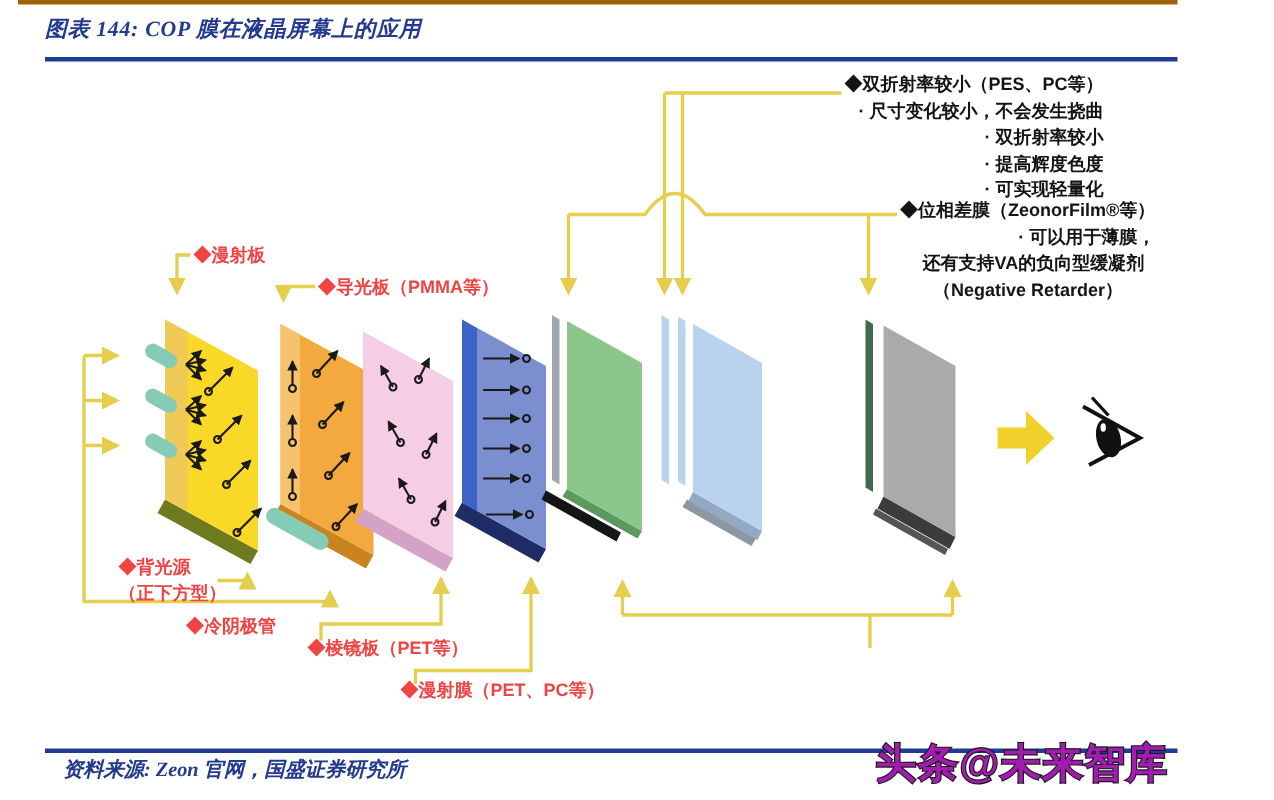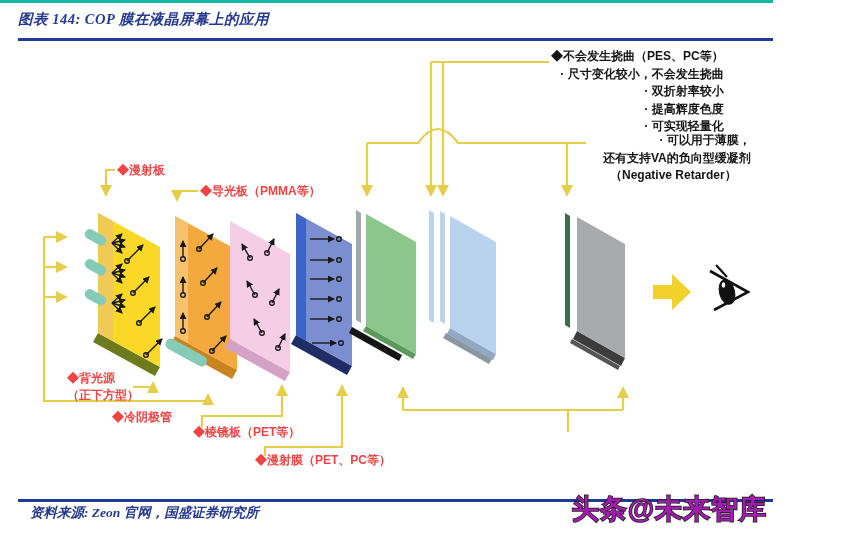--- a/index.html
+++ b/index.html
@@ -1,19 +1,19 @@
 <!DOCTYPE html>
 <html><head>
 <meta charset="utf-8">
 <style>
   html,body{margin:0;padding:0;background:#ffffff;}
   .canvas{
     position:relative;width:773px;height:533px;background:#ffffff;
     font-family:"Liberation Sans",sans-serif;overflow:hidden;
-    border-top:3px solid #14b8a6;box-sizing:border-box;
+    border-top:3px solid #a16207;box-sizing:border-box;margin-left:12px;
   }
   .fig-title{
     position:absolute;left:18px;top:7px;
     font-family:"Liberation Serif",serif;font-style:italic;font-weight:bold;
     font-size:14.5px;color:#233a8f;letter-spacing:.5px;white-space:nowrap;
   }
   .rule{position:absolute;left:18px;width:818px;background:#1f3c94;}
   .rule-top{top:35px;height:3px;}
   .rule-bottom{top:496px;height:2.5px;}
   .source{
@@ -225,28 +225,29 @@
 
   <div class="lbl" style="left:117px;top:160px">◆漫射板</div>
   <div class="lbl" style="left:200px;top:181px">◆导光板（PMMA等）</div>
   <div class="lbl" style="left:67px;top:368px">◆背光源</div>
   <div class="lbl" style="left:67px;top:385px">（正下方型）</div>
   <div class="lbl" style="left:112px;top:407px">◆冷阴极管</div>
   <div class="lbl" style="left:193px;top:422px">◆棱镜板（PET等）</div>
   <div class="lbl" style="left:255px;top:450px">◆漫射膜（PET、PC等）</div>
 
   <div class="ann" style="left:551px;top:45px">
-    <div>◆不会发生挠曲（PES、PC等）</div>
+    <div>◆双折射率较小（PES、PC等）</div>
     <div class="ind1">· 尺寸变化较小，不会发生挠曲</div>
     <div class="ind1">· 双折射率较小</div>
     <div class="ind1">· 提高辉度色度</div>
     <div class="ind1">· 可实现轻量化</div>
   </div>
 
   <div class="ann" style="left:588px;top:129px">
+    <div>◆位相差膜（ZeonorFilm®等）</div>
     <div class="ind1">· 可以用于薄膜，</div>
     <div class="ind2">还有支持VA的负向型缓凝剂</div>
     <div class="ind3">（Negative Retarder）</div>
   </div>
 
   <div class="rule rule-bottom"></div>
   <div class="source">资料来源: Zeon 官网，国盛证券研究所</div>
   <div class="watermark">头条@未来智库</div>
 
 </div>

